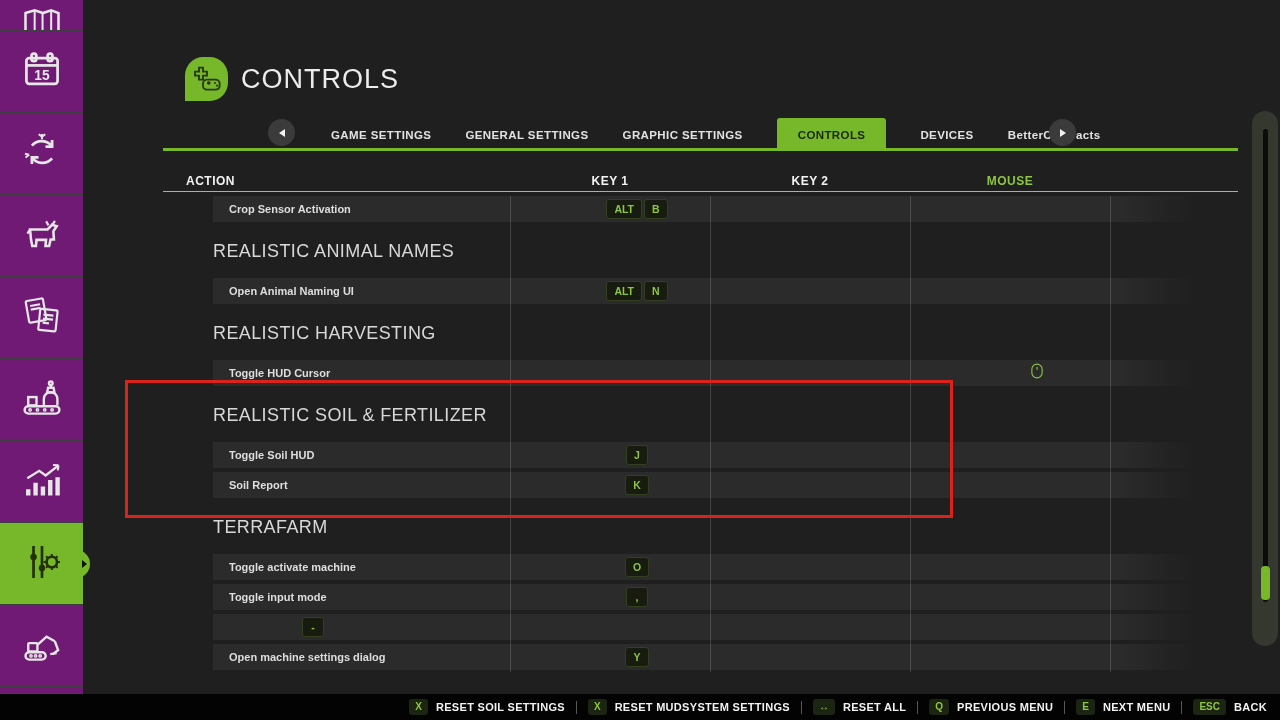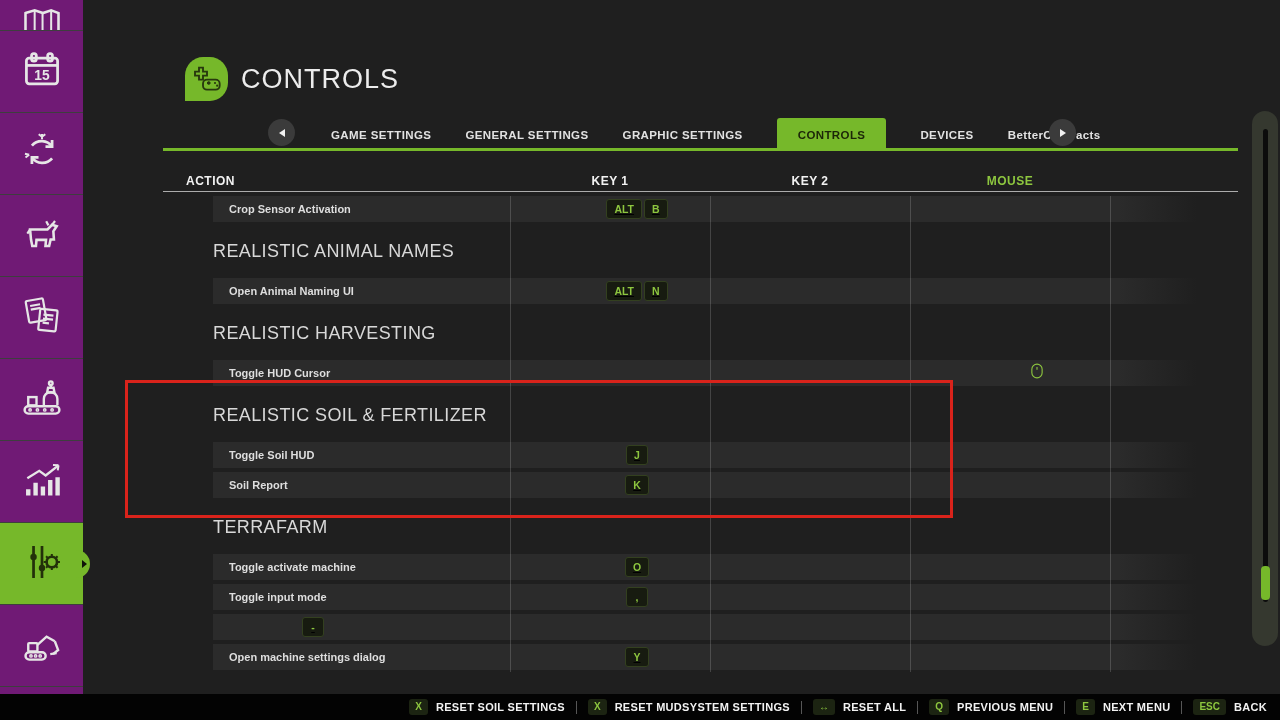--- a/index.html
+++ b/index.html
@@ -62,21 +62,21 @@
   .head-line { position:absolute; left:163px; top:191px; width:1075px; height:1px; background:#cfcfcf; opacity:.8; }
   
   .tbody { position:absolute; left:176px; top:196px; width:984px; height:476px; overflow:hidden;margin-left:37px; }
   .section-title { margin-top:20px; height:18px; line-height:18px; margin-bottom:18px;
     font-size:18px; color:#d8d8d8; letter-spacing:.4px; font-weight:400; }
   .trow {
     height:26px; margin-bottom:4px; display:flex; align-items:center; cursor:pointer;
     background:linear-gradient(90deg,#2b2b2b 0%,#2b2b2b 92%,rgba(43,43,43,0) 100%);
   }
   .trow .action { width:324px; padding-left:16px; font-size:11px; font-weight:bold; color:#dedede; }
-  .trow .cell { width:200px; display:flex; align-items:flex-end; justify-content:center; gap:2px;text-decoration:underline; }
+  .trow .cell { width:200px; display:flex; align-items:flex-end; justify-content:center; gap:2px; }
   .kbd {
     min-width:22px; padding:4px 7px; background:#171b10; border:1px solid #33401f;
     border-radius:3px; color:#8dc63f; font-size:10.5px; font-weight:bold; line-height:1; text-align:center;
   }
   .vline { position:absolute; top:196px; height:476px; width:1px; background:rgba(255,255,255,.17); }
   .vline.v1{left:510px}.vline.v2{left:710px}.vline.v3{left:910px}.vline.v4{left:1110px}
   
   .highlight-rect { position:absolute; left:125px; top:380px; width:828px; height:138px;
     border:3px solid #d9231b; z-index:6; pointer-events:none; }
   

